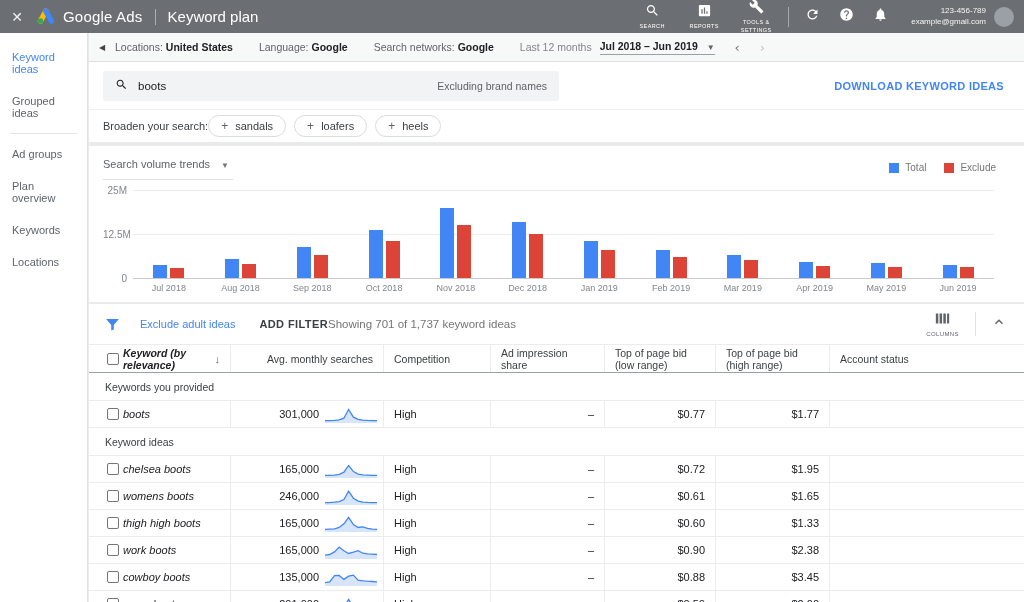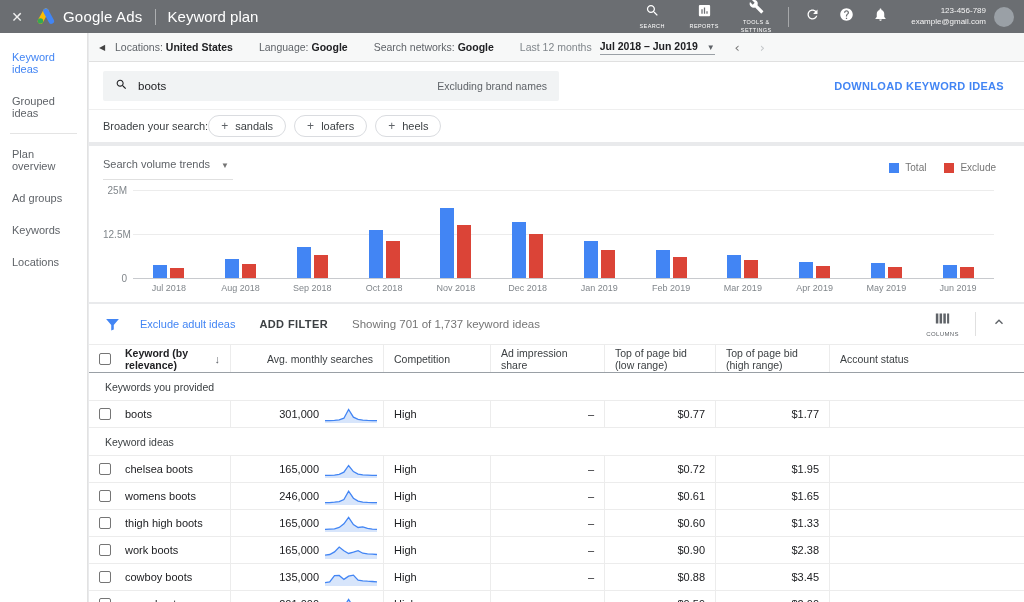--- a/index.html
+++ b/index.html
@@ -82,21 +82,21 @@
   .bar { width:14px; }
   .xlabels { margin:0 30px 0 44px; display:flex; padding-top:5px; }
   .xlabel { flex:1; text-align:center; font-size:9px; color:#80868b; }
 
   
   .filter-section { margin-top:2px; height:40px; display:flex; align-items:center; padding:0 12px 0 16px; }
   .funnel { width:15px; height:15px; cursor:pointer; }
   .exclude-link { font-size:11px; color:#4285f4; margin-left:20px; cursor:pointer; }
   .add-filter { font-size:11px; font-weight:bold; letter-spacing:.4px; color:#3c4043;
     margin-left:24px; cursor:pointer; }
-  .showing-text { font-size:11.5px; color:#757575; margin-left:24px; }
+  .showing-text { font-size:11.5px; color:#757575; }
   .filter-right { margin-left:auto; display:flex; align-items:center; }
   .columns-btn { display:flex; flex-direction:column; align-items:center; cursor:pointer; }
   .columns-btn svg { width:15px; height:13px; }
   .columns-label { font-size:6px; letter-spacing:.4px; color:#5f6368; margin-top:2px; }
   .f-vdiv { width:1px; height:24px; background:#e0e0e0; margin:0 16px; }
   .collapse-btn { cursor:pointer; display:flex; align-items:center; padding-right:6px; }
 
   
   .ktable { background:#fff; border-top:1px solid #ececec; }
   .trow { display:grid; grid-template-columns:142px 153px 107px 114px 111px 114px 1fr;
@@ -107,21 +107,21 @@
   .cell.r { justify-content:flex-end; }
   .head .cell { font-size:10.5px; color:#3c4043; }
   .head { height:28px; border-bottom:1px solid #9aa0a6; }
   .head .kw-head { font-weight:bold; color:#202124; }
   .sort-arrow { font-size:11px; color:#5f6368; margin-left:6px; font-weight:normal; }
   .sec-row { height:28px; display:flex; align-items:center; padding-left:16px;
     font-size:10.5px; color:#3c4043; border-bottom:1px solid #ececec; background:#fff; }
   .drow { height:27px; }
   .cb { width:12px; height:12px; border:1.5px solid #757575; border-radius:2px;
     flex:none; cursor:pointer; background:#fff; }
-  .kw-cell { padding-left:10px; gap:14px; }
+  .kw-cell { padding-left:18px; gap:4px;font-style:italic; }
   .avg-cell { padding-right:6px; }
   .avg-num { flex:1; text-align:right; }
   .spark { width:52px; height:20px; flex:none; margin-left:6px; }
 </style>
 </head>
 <body>
 
 <div class="topbar">
   <div class="close-x">✕</div>
   <div class="logo">
@@ -189,22 +189,22 @@
     </div>
     <div class="avatar"></div>
   </div>
 </div>
 
 <div class="sidebar">
   <div id="sidebar-nav">
       <div class="side-item active">Keyword ideas</div>
       <div class="side-item">Grouped ideas</div>
       <div class="side-divider"></div>
+      <div class="side-item">Ad groups</div>
       <div class="side-item">Plan overview</div>
-      <div class="side-item">Ad groups</div>
       <div class="side-item">Keywords</div>
       <div class="side-item">Locations</div>
     </div>
 </div>
 
 <div class="main">
 
   <div class="toolbar">
     <div class="collapse-arrow">◀</div>
     <div class="tbar-item">

